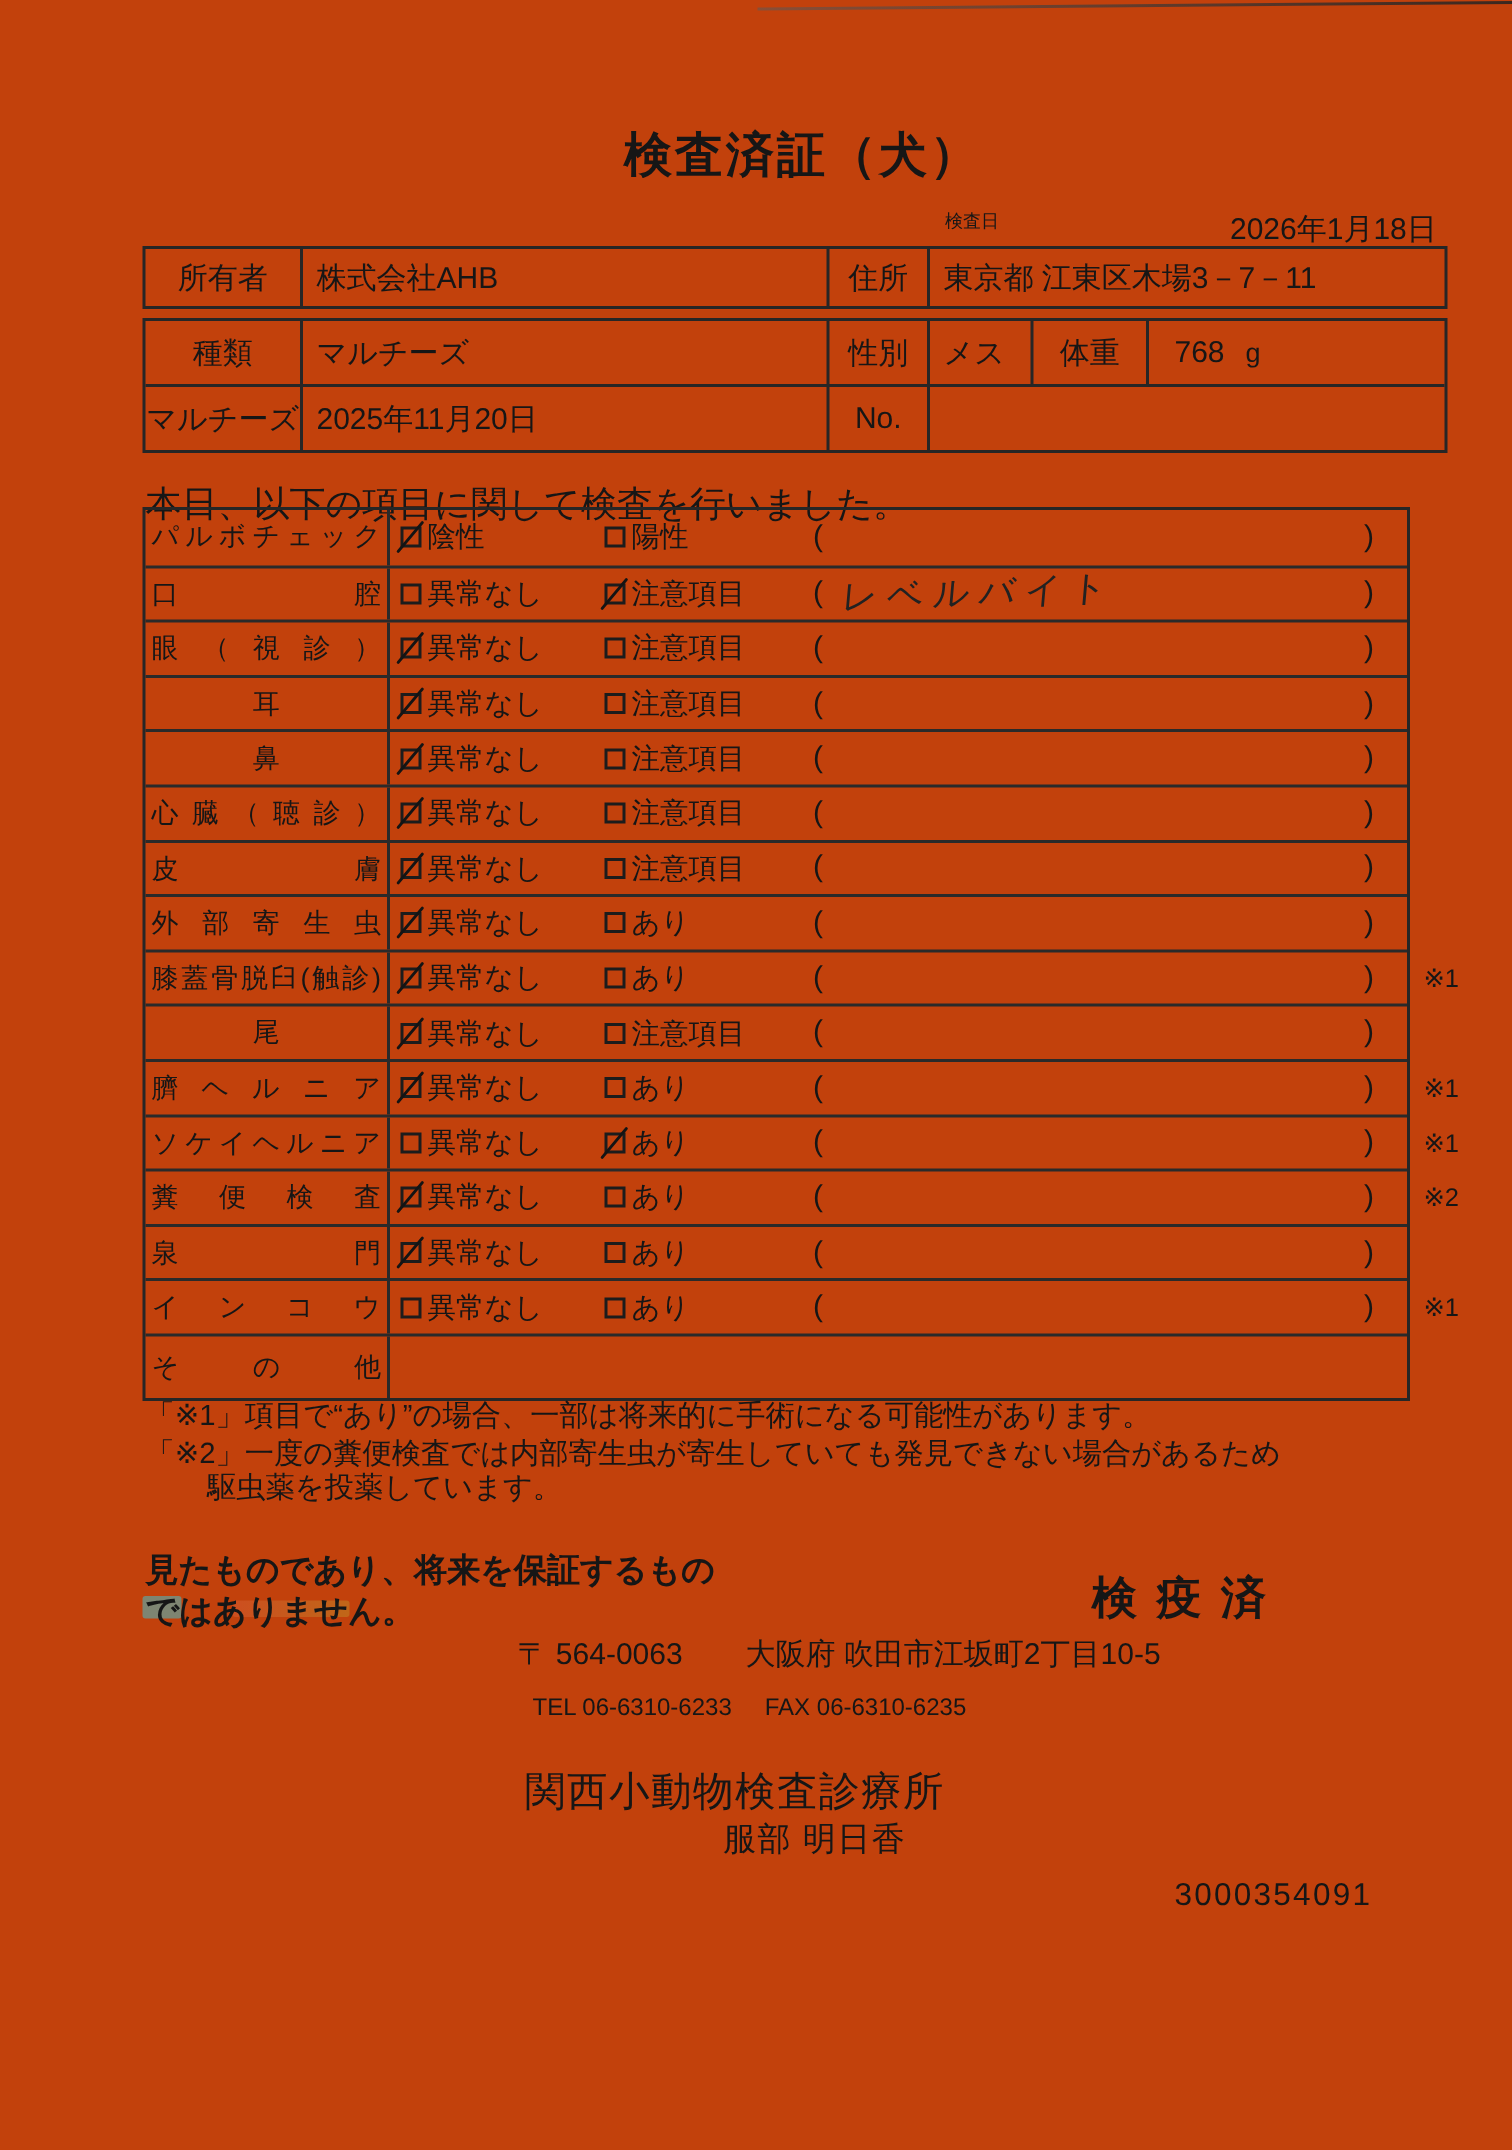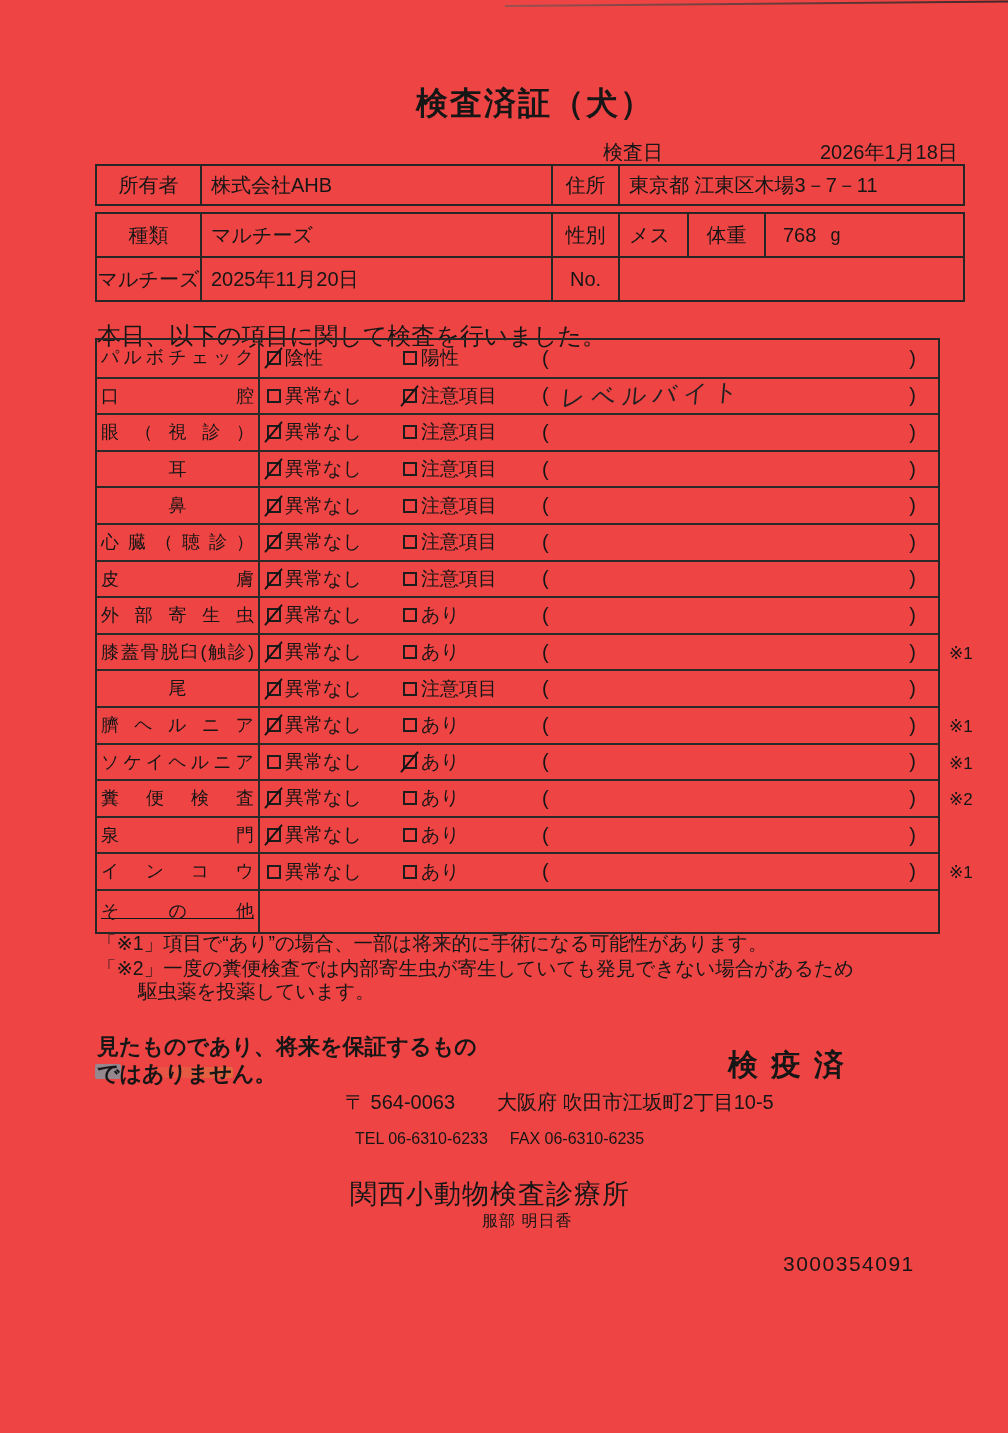--- a/index.html
+++ b/index.html
@@ -1,36 +1,36 @@
 <!DOCTYPE html>
 <html lang="ja"><head>
 <meta charset="utf-8">
 <style>
   html,body{margin:0;padding:0;background:#e8e8e8;}
   .page{
     position:relative;
     width:1008px;height:1433px;
     margin:0 auto;
-    background:#ef4444;
+    background:#c2410c;
     font-family:"Liberation Sans","DejaVu Sans",sans-serif;
     color:#161616;
     overflow:hidden;
   }
   
   .scan-line{
     position:absolute;top:5px;left:505px;width:505px;height:2px;
     background:linear-gradient(90deg,rgba(90,90,90,.55),rgba(35,35,35,.85));
     transform:rotate(-0.5deg);transform-origin:left center;
   }
   
   .title{
     position:absolute;top:82px;left:60px;width:950px;
     text-align:center;font-size:32px;font-weight:bold;letter-spacing:2px;
   }
-  .exam-date-label{position:absolute;top:139px;left:603px;font-size:20px;}
+  .exam-date-label{position:absolute;top:139px;left:630px;font-size:12px;}
   .exam-date-value{position:absolute;top:139px;left:820px;font-size:20px;}
   
   .tbl{
     position:absolute;left:95px;width:870px;
     border:2.5px solid #262626;box-sizing:border-box;
     display:flex;flex-direction:column;font-size:20px;
   }
   .tbl-owner{top:164px;height:42px;}
   .tbl-info{top:212px;height:90px;}
   .trow{display:flex;flex:1;min-height:0;}
@@ -59,21 +59,21 @@
     position:relative;display:flex;align-items:center;
     height:36.6px;border-top:2px solid #2a2a2a;box-sizing:border-box;
   }
   .xrow:first-child{border-top:none;}
   .xrow.tall{height:43px;}
   .xlabel{
     width:163px;align-self:stretch;border-right:2px solid #2a2a2a;
     box-sizing:border-box;padding:0 4px;font-size:18px;line-height:34px;
     text-align:justify;text-align-last:justify;overflow:hidden;
   }
-  .xrow.tall .xlabel{line-height:40px;text-decoration:underline;}
+  .xrow.tall .xlabel{line-height:40px;}
   .xrow.c .xlabel{text-align-last:center;}
   .xopt{width:136px;margin-left:7px;font-size:19px;white-space:nowrap;}
   .xopt2{width:139px;font-size:19px;white-space:nowrap;}
   .xparen{flex:1;display:flex;align-items:center;font-size:20px;padding-right:22px;}
   .xparen .mid{flex:1;}
   .hand{
     font-size:24px;letter-spacing:6px;color:#222;
     transform:rotate(-2deg) skewX(-7deg);transform-origin:left center;
     display:inline-block;margin-left:12px;margin-top:5px;white-space:nowrap;
   }
@@ -108,21 +108,21 @@
   }
   
   .stamp{
     position:absolute;top:1045px;left:728px;
     font-size:30px;font-weight:bold;letter-spacing:13px;white-space:nowrap;
   }
   .postal{position:absolute;top:1089px;left:345px;font-size:20px;}
   .addr{position:absolute;top:1089px;left:497px;font-size:20px;}
   .telfax{position:absolute;top:1130px;left:355px;font-size:16px;display:flex;gap:22px;}
   .clinic{position:absolute;top:1176px;left:350px;font-size:27px;letter-spacing:1px;}
-  .vet{position:absolute;top:1211px;left:482px;font-size:16px;letter-spacing:1px;}
+  .vet{position:absolute;top:1211px;left:482px;font-size:22px;letter-spacing:1px;}
   .docnum{position:absolute;top:1252px;left:783px;font-size:21px;letter-spacing:1.5px;}
 </style>
 </head>
 <body>
 
 <div class="page">
   <div class="scan-line"></div>
 
   <div class="title">検査済証（犬）</div>
   <div class="exam-date-label">検査日</div>

